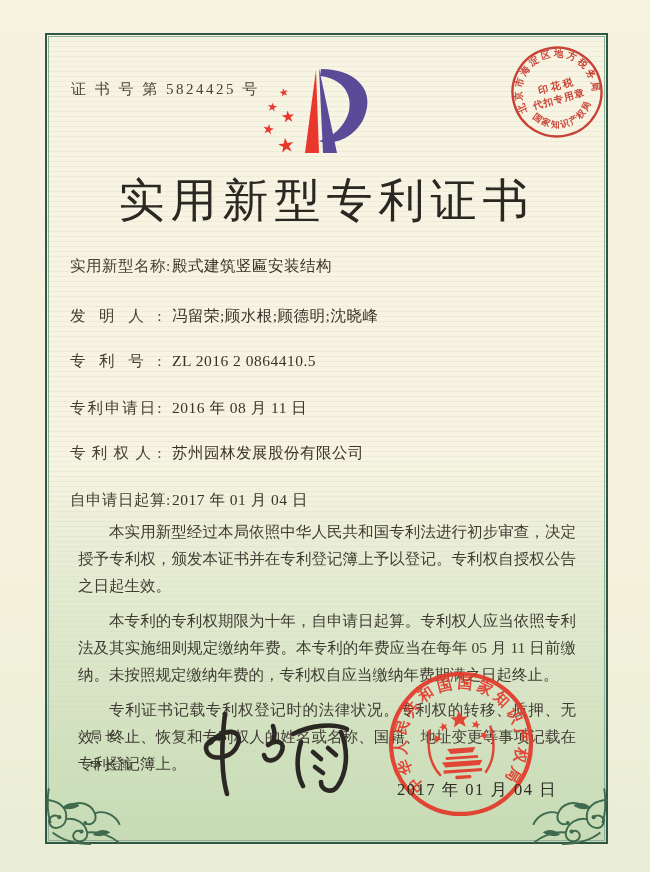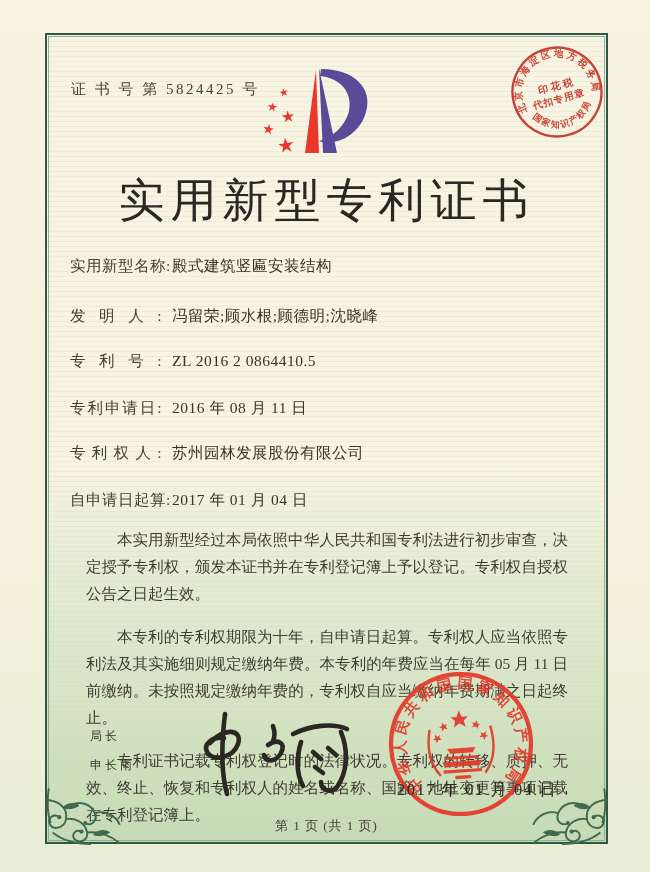--- a/index.html
+++ b/index.html
@@ -17,21 +17,21 @@
       #f8f4e3;
   }
   .frame-inner{position:absolute;inset:1px;border:1px solid #8fae97;pointer-events:none;}
   .cert-no{position:absolute;left:24px;top:45px;font-size:15px;letter-spacing:2.5px;color:#46423a;}
   .title{position:absolute;left:0;right:0;top:135px;text-align:center;font-size:46px;font-weight:400;letter-spacing:6px;color:#2b2722;}
   .field{position:absolute;left:23px;font-size:15.5px;color:#3e3a31;letter-spacing:0.5px;white-space:nowrap;}
   .f-label{display:inline-block;width:92px;text-align-last:justify;color:#434034;}
   .f-value{margin-left:10px;color:#373329;}
   .f0{top:221px}.f1{top:271px}.f2{top:316px}.f3{top:363px}.f4{top:408px}.f5{top:455px}
   .body-text{position:absolute;left:23px;width:514px;top:475px;font-size:15.5px;line-height:27px;color:#403c33;text-align:justify;}
-  .body-text p{margin:16px;text-indent:2em;}
+  .body-text p{margin:8px;text-indent:2em;}
   .signer{position:absolute;left:43px;font-size:12px;color:#3a362d;letter-spacing:3px;}
   .signer.t1{top:693px}.signer.t2{top:722px}
   .sig-svg{position:absolute;left:133px;top:672px;width:178px;height:92px;}
   .logo-box{position:absolute;left:218px;top:24px;width:124px;height:108px;}
   .logo-box svg{position:absolute;inset:0;}
   .logo-star{position:absolute;color:#e8382c;line-height:1;}
   .st1{left:14px;top:28px;font-size:11px;transform:rotate(-12deg)}
   .st2{left:2px;top:42px;font-size:12px;transform:rotate(8deg)}
   .st3{left:16px;top:50px;font-size:16px;transform:rotate(-6deg)}
   .st4{left:-3px;top:64px;font-size:14px;transform:rotate(10deg)}
@@ -161,21 +161,20 @@
         <g fill="none" stroke-width="2.4" stroke="#e23a2b">
           <path d="M 44,58 C 40,76 42,92 52,104"></path>
           <path d="M 104,58 C 108,76 106,92 96,104"></path>
         </g>
       </g>
     </g>
   </svg>
 
   <div class="issue-date">2017 年 01 月 04 日</div>
 
-  <div class="footer">第 1 页 (共 1 页)</div>
 
   <svg class="corner bl" viewBox="0 0 100 100">
     <g fill="none" stroke-width="2" stroke="#3f6a4e">
       <path d="M 2,52 C 16,52 26,60 24,72 C 22,82 10,84 7,77 C 4,70 12,66 17,70"></path>
       <path d="M 24,72 C 34,70 44,76 46,86 C 47,94 38,98 33,93 C 29,88 34,82 40,85"></path>
       <path d="M 46,86 C 58,84 72,90 80,97"></path>
       <path d="M 6,40 C 4,52 4,64 8,76"></path>
       <path d="M 10,86 C 20,94 34,98 50,98"></path>
       <path d="M 28,58 C 38,52 50,56 54,66 C 57,74 50,80 44,76"></path>
       <path d="M 54,66 C 64,62 76,68 80,78"></path>

